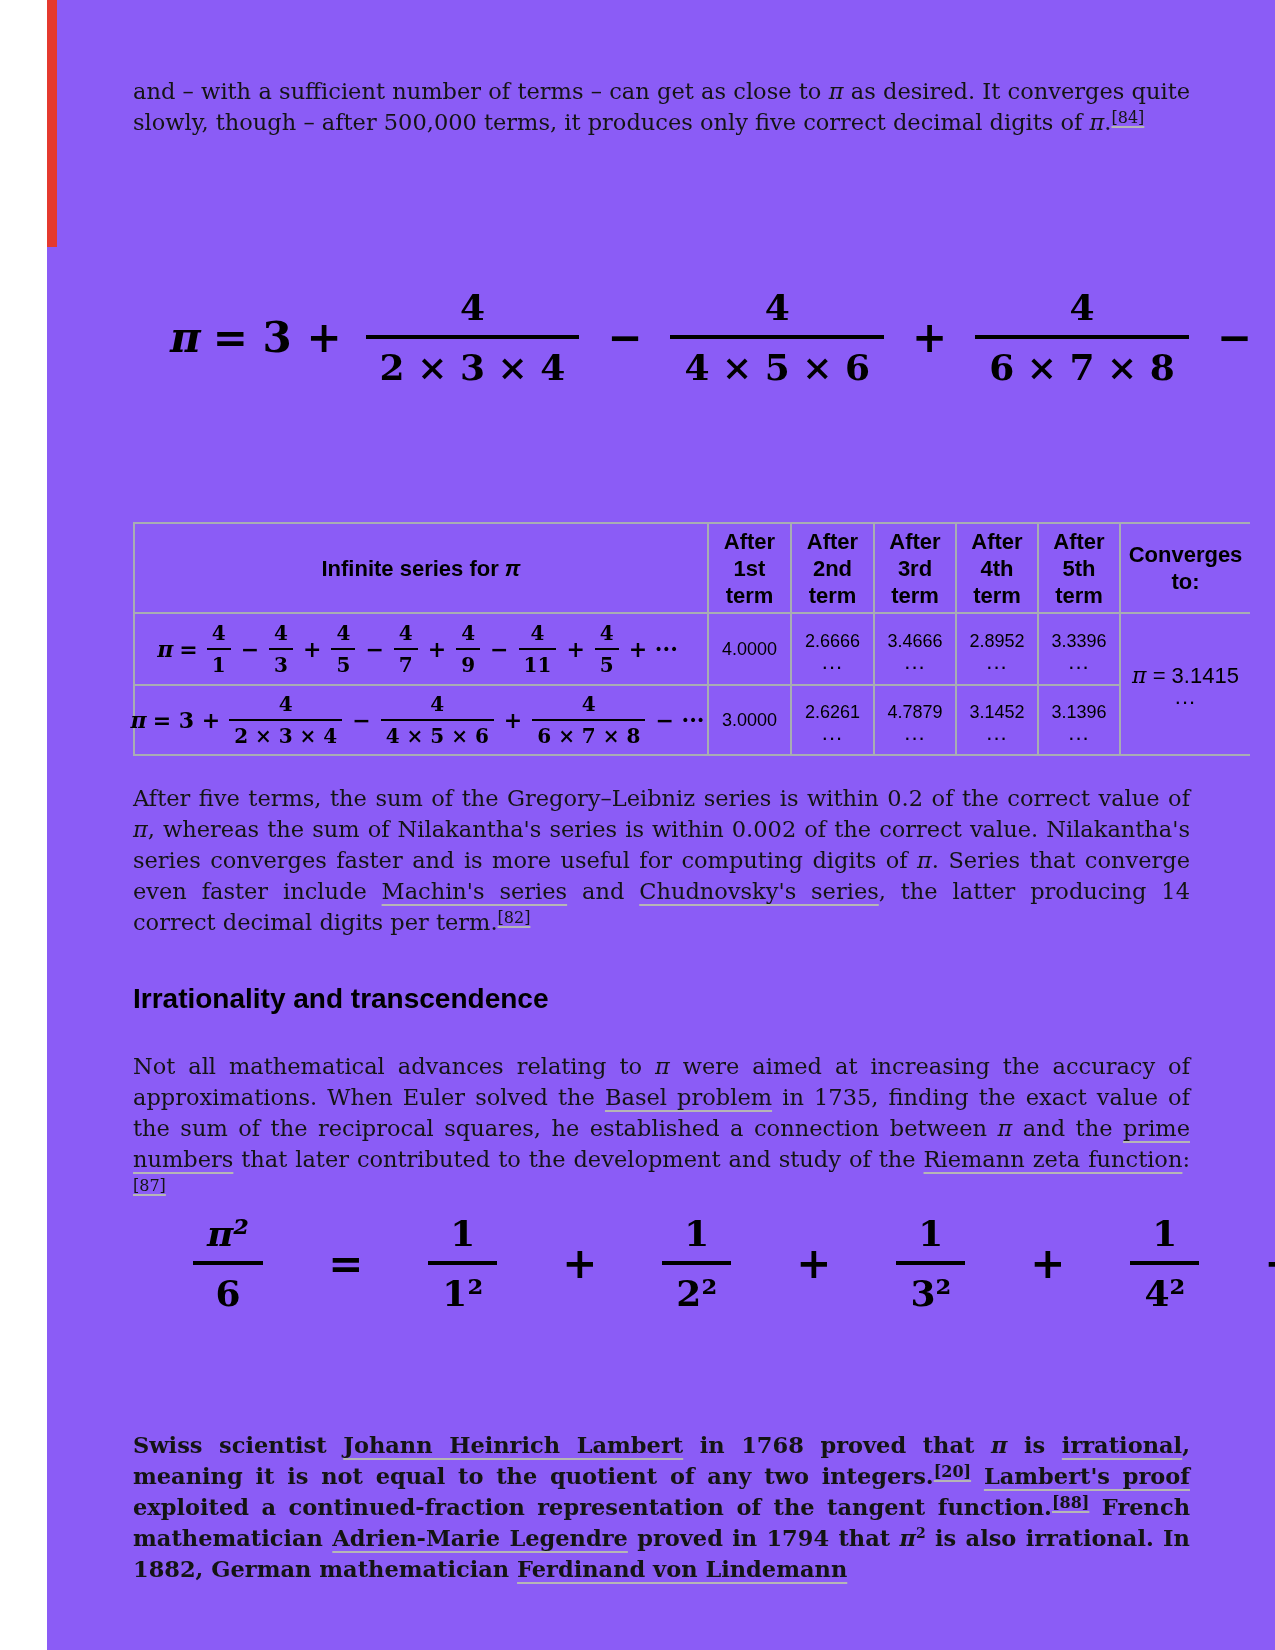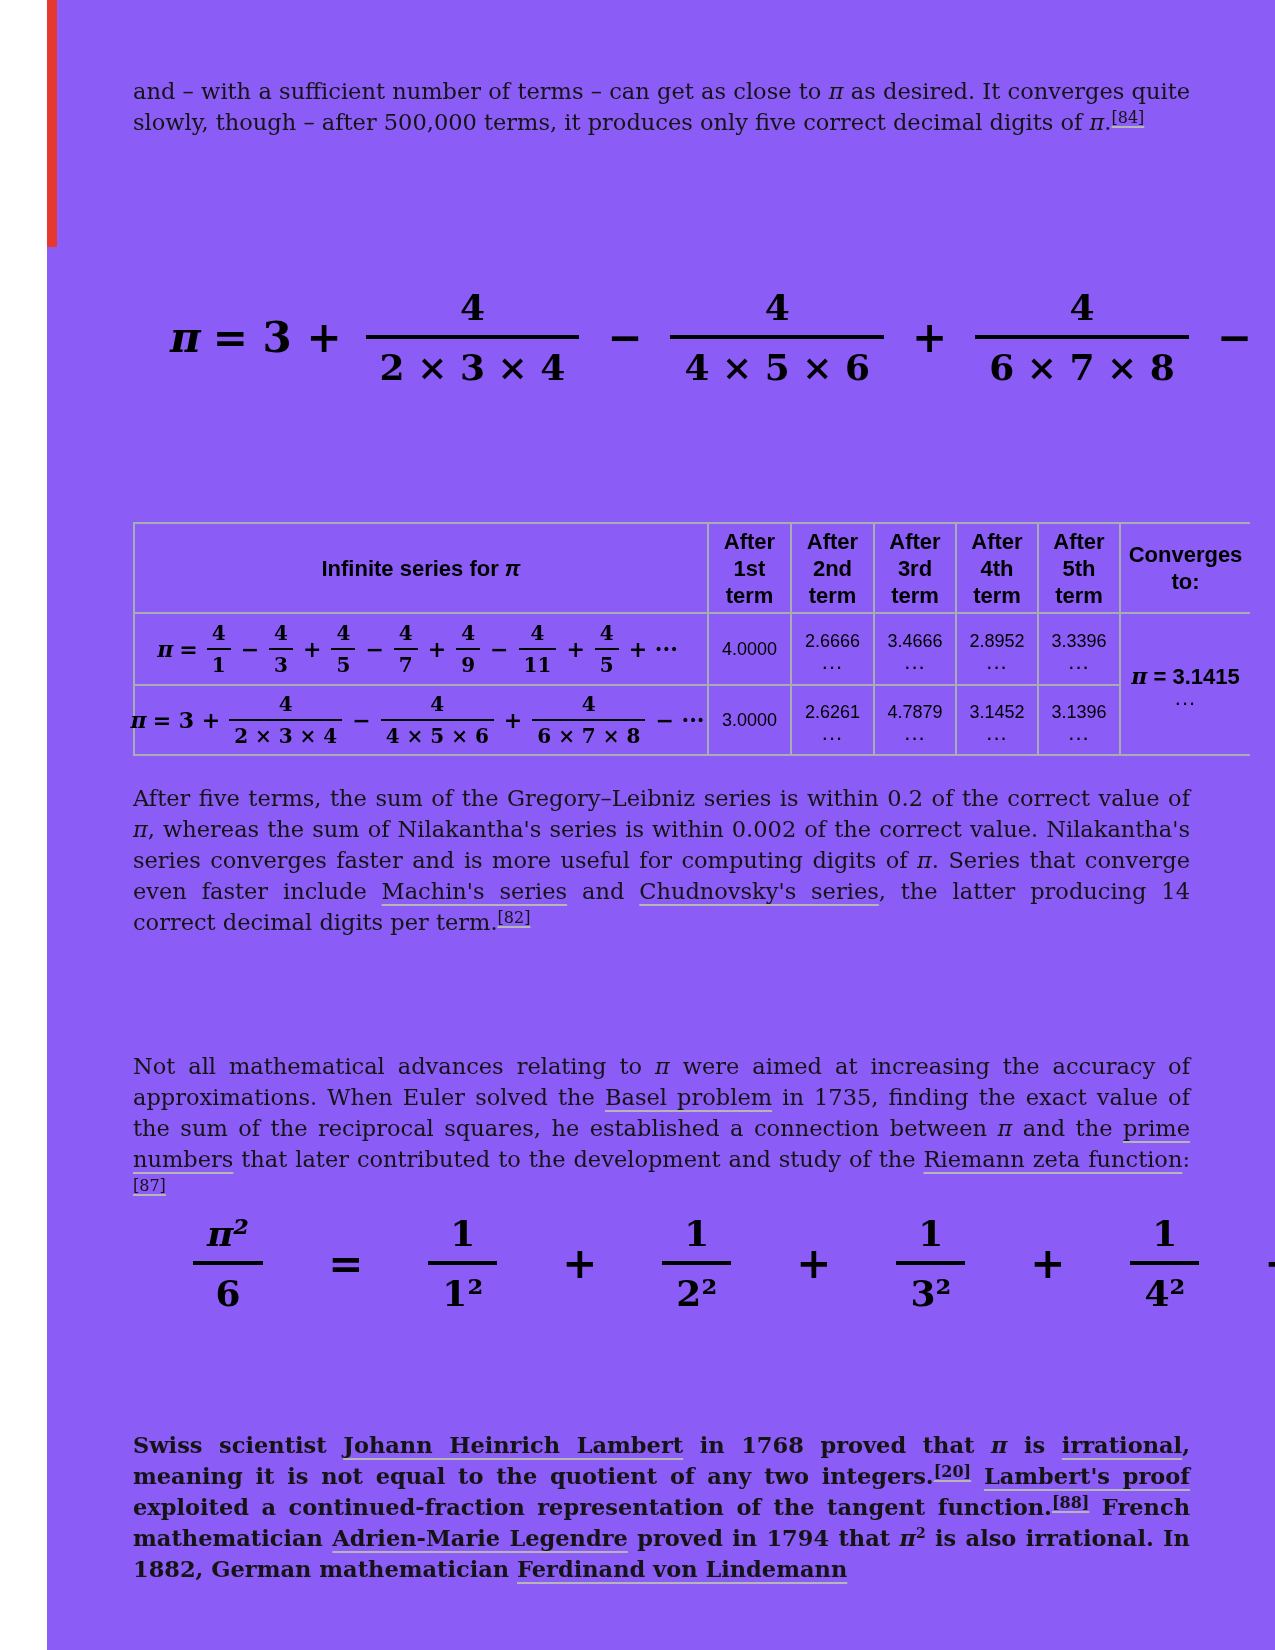--- a/index.html
+++ b/index.html
@@ -53,21 +53,21 @@
   .cmp-table .val { font-size:18px; line-height:26px; }
   .cmp-table .dots { font-size:22px; line-height:16px; letter-spacing:1px; }
   .formula-cell .formula { position:static; display:flex; justify-content:center;
                font-family:"DejaVu Serif", serif; }
   .formula-sm { font-size:22px; }
   .formula-sm .frac { font-size:20px; margin:0 3px; }
   .formula-sm .frac .num { padding:0 5px 3px; border-bottom:2.5px solid #000; }
   .formula-sm .frac .den { padding:3px 5px 0; }
   .formula-sm .ftxt { margin:0 6px; }
   .formula-sm .op { margin:0 7px; }
-  .conv-line1 { font-size:22px; line-height:26px;font-weight:bold; }
+  .conv-line1 { font-size:22px; line-height:26px; }
   .conv-line1 .mi { font-family:"DejaVu Serif", serif; }
 </style>
 </head>
 <body>
 
 <div class="page">
   <div class="red-bar"></div>
   <div class="content">
 
     <p class="body-text pos-p1"><span>and – with a sufficient number of terms – can get as close to </span><span class="mi">π</span><span> as desired. It converges quite slowly, though – after 500,000 terms, it produces only five correct decimal digits of </span><span class="mi">π</span><span>.</span><span class="ref">[84]</span></p>
@@ -226,20 +226,21 @@
             <td>
               <div class="val">3.1396</div>
               <div class="dots">...</div>
             </td>
           </tr>
         </tbody>
       </table>
 
     <p class="body-text pos-p3"><span>After five terms, the sum of the Gregory–Leibniz series is within 0.2 of the correct value of </span><span class="mi">π</span><span>, whereas the sum of Nilakantha's series is within 0.002 of the correct value. Nilakantha's series converges faster and is more useful for computing digits of </span><span class="mi">π</span><span>. Series that converge even faster include </span><span class="wlink">Machin's series</span><span> and </span><span class="wlink">Chudnovsky's series</span><span>, the latter producing 14 correct decimal digits per term.</span><span class="ref">[82]</span></p>
 
+    <h2 class="pos-heading">Irrationality and transcendence</h2>
 
     <p class="body-text pos-p4"><span>Not all mathematical advances relating to </span><span class="mi">π</span><span> were aimed at increasing the accuracy of approximations. When Euler solved the </span><span class="wlink">Basel problem</span><span> in 1735, finding the exact value of the sum of the reciprocal squares, he established a connection between </span><span class="mi">π</span><span> and the </span><span class="wlink">prime numbers</span><span> that later contributed to the development and study of the </span><span class="wlink">Riemann zeta function</span><span>:</span><span class="ref">[87]</span></p>
 
     <div class="formula formula-lg pos-f2">
         <span class="frac">
           <span class="num mi">π²</span>
           <span class="den">6</span>
         </span>
         <span class="op">=</span>
         <span class="frac">

